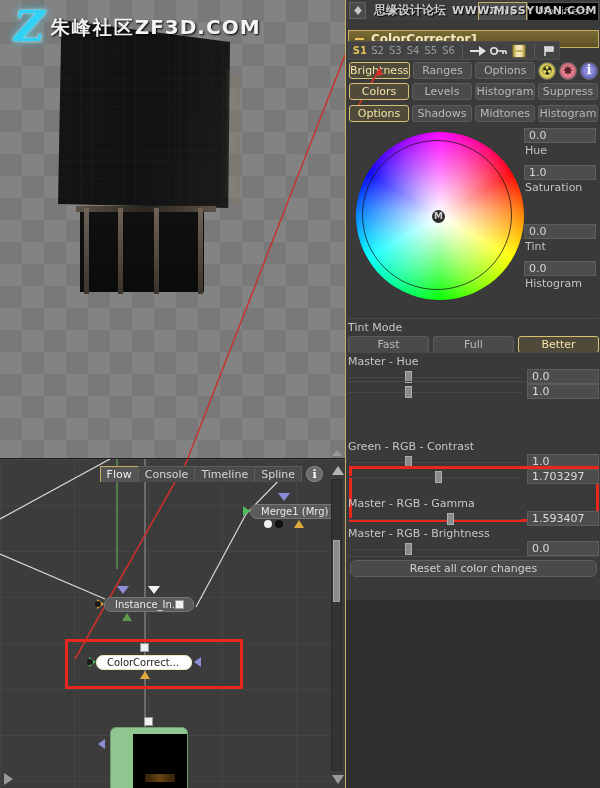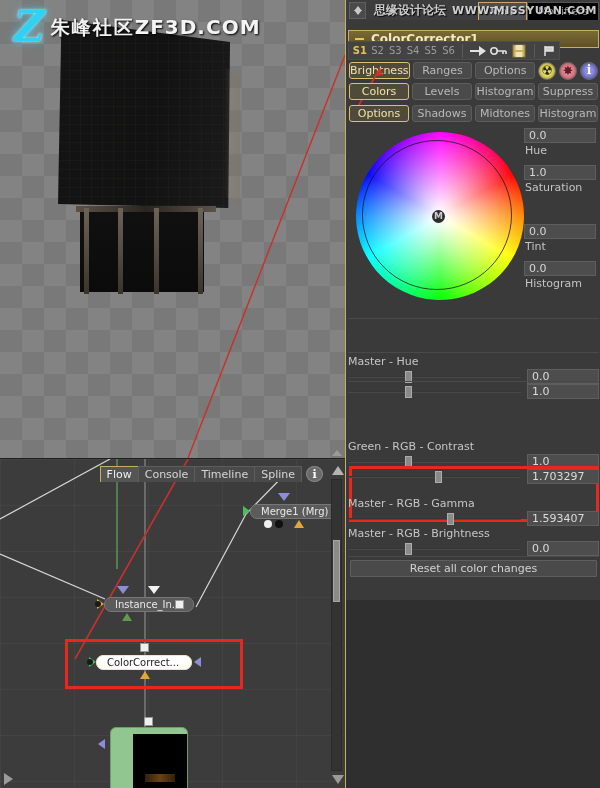--- a/index.html
+++ b/index.html
@@ -213,21 +213,21 @@
   .slider-row{position:relative;height:15px;display:flex;align-items:center;}
   .track{position:relative;flex:1;height:13px;margin-right:6px;}
   .track::before{content:"";position:absolute;left:0;right:0;top:6px;height:2px;
     background:linear-gradient(180deg,#2e2e2e,#515151);}
   .knob{position:absolute;top:1px;width:7px;height:12px;background:#8a8a8a;border:1px solid #adadad;}
   .val{width:72px;height:15px;background:#4d4d4d;border:1px solid #5e5e5e;color:#dcdcdc;
     font-size:11px;line-height:14px;padding-left:4px;}
   .divline{position:absolute;left:2px;width:251px;height:1px;background:#4a4a4a;}
   .resetbtn{
     position:absolute;left:4px;width:247px;height:17px;background:#4a4a4a;border:1px solid #5e5e5e;
-    border-radius:1px;color:#d2d2d2;font-size:11px;text-align:center;line-height:16px;
+    border-radius:6px;color:#d2d2d2;font-size:11px;text-align:center;line-height:16px;
   }
   .bottomfill{position:absolute;left:0;top:600px;width:255px;height:188px;background:#2f2f2f;}
 </style>
 </head>
 <body>
 
 <div class="app">
 
   <div class="left">
 
@@ -424,20 +424,28 @@
       <div class="fld">1.0</div>
       <div class="fldlab">Saturation</div>
       <div style="height:22px"></div>
       <div class="fld">0.0</div>
       <div class="fldlab">Tint</div>
       <div class="fld">0.0</div>
       <div class="fldlab">Histogram</div>
     </div>
 
     <div class="divline" style="top:318px"></div>
+    <div class="sect" style="top:321px">
+      <div class="lbl">Tint Mode</div>
+      <div style="display:flex;gap:4px;margin-top:2px">
+        <div class="tb">Fast</div>
+        <div class="tb">Full</div>
+        <div class="tb active">Better</div>
+      </div>
+    </div>
 
     <div class="divline" style="top:352px"></div>
     <div class="sect" style="top:355px">
       <div class="lbl">Master - Hue</div>
       <div class="slider-row">
         <div class="track">
           <div class="knob" style="left:33%"></div>
         </div>
         <div class="val">0.0</div>
       </div>

